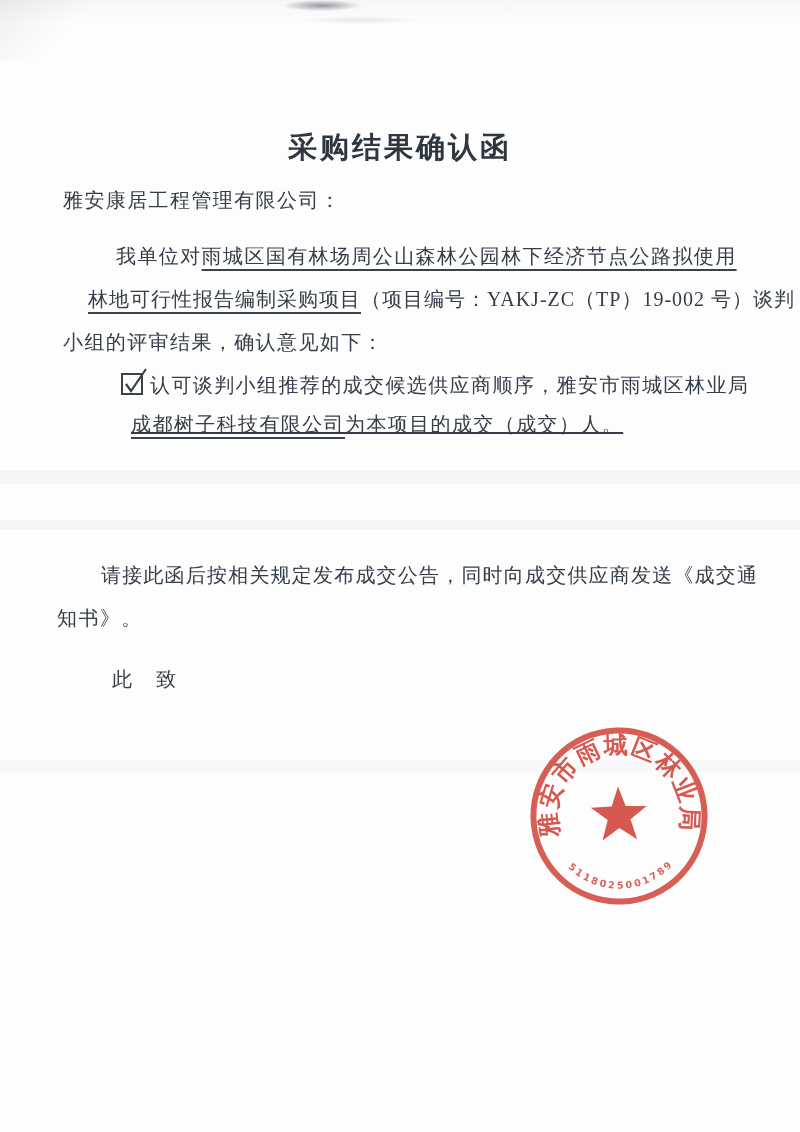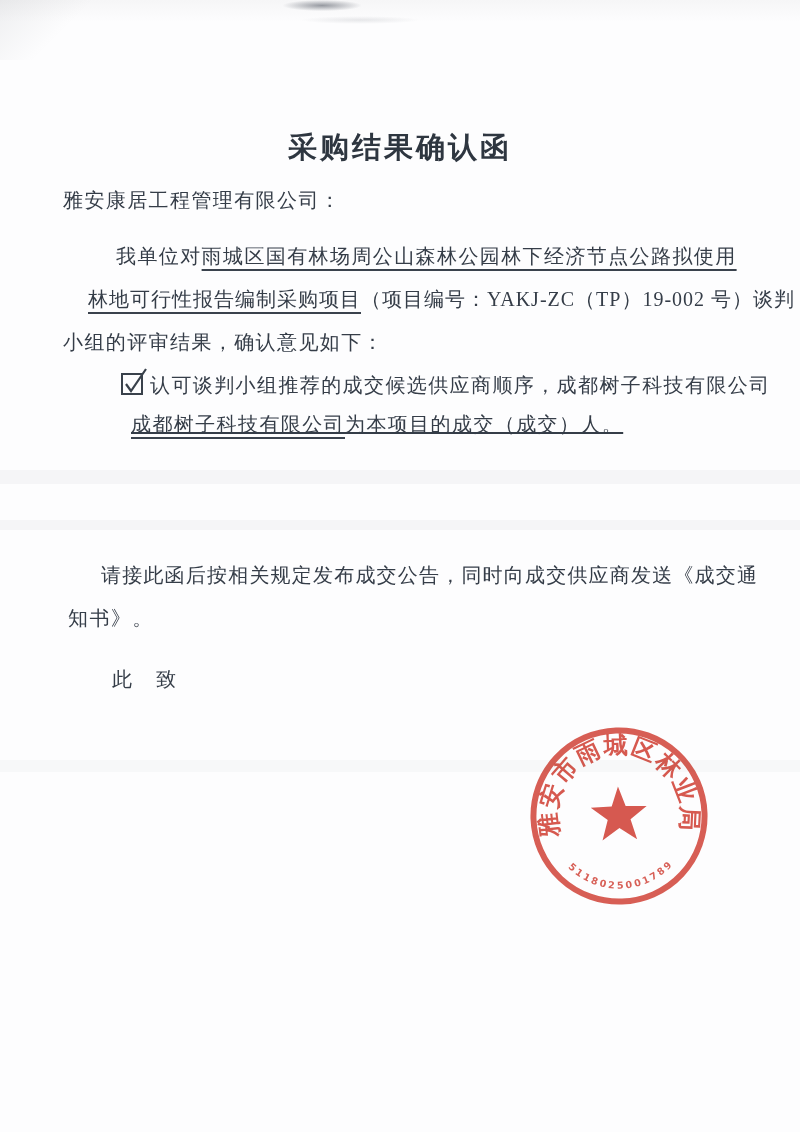--- a/index.html
+++ b/index.html
@@ -45,21 +45,21 @@
     white-space: nowrap;
     color: #353d48;
   }
   .addressee { top: 187px; left: 63px; }
   .p1l1 { top: 243px; left: 74px; padding-left: 42px; }
   .p1l2 { top: 286px; left: 63px; letter-spacing: 1px; margin-left: 25px; }
   .p1l3 { top: 329px; left: 63px; }
   .confirm1 { top: 367px; left: 120px; }
   .confirm2 { top: 411px; left: 131px; text-decoration: underline; }
   .p2l1 { top: 562px; left: 63px; padding-left: 38px; letter-spacing: 1.2px; text-align: center; }
-  .p2l2 { top: 605px; left: 68px; }
+  .p2l2 { top: 605px; left: 57px; }
   .closing { top: 666px; left: 112px; letter-spacing: 2px; }
   .sig-unit { top: 764px; left: 357px; }
   .sig-date { top: 807px; left: 417px; }
 
   .u {
     text-decoration: underline;
     text-decoration-thickness: 1.5px;
     text-underline-offset: 6px;
     text-decoration-color: #3a424d;
   }
@@ -104,21 +104,21 @@
 
   <div class="line p1l1"><span>我单位对</span><span class="u">雨城区国有林场周公山森林公园林下经济节点公路拟使用</span></div>
 
   <div class="line p1l2"><span class="u">林地可行性报告编制采购项目</span><span>（项目编号：YAKJ-ZC（TP）19-002 号）谈判</span></div>
 
   <div class="line p1l3">小组的评审结果，确认意见如下：</div>
 
   <div class="line confirm1"><span class="checkbox-glyph"><svg width="27" height="30" viewBox="0 0 27 30">
           <rect x="2" y="7" width="20" height="20" fill="none" stroke="#39414b" stroke-width="2"></rect>
           <path d="M6 17 L11 24 L26 2" fill="none" stroke="#39414b" stroke-width="2.2"></path>
-        </svg></span><span>认可谈判小组推荐的成交候选供应商顺序，成都树子科技有限公司</span></div>
+        </svg></span><span>认可谈判小组推荐的成交候选供应商顺序，雅安市雨城区林业局</span></div>
 
   <div class="line confirm2"><span class="u">成都树子科技有限公司</span><span>为本项目的成交（成交）人。</span></div>
 
   <div class="line p2l1">请接此函后按相关规定发布成交公告，同时向成交供应商发送《成交通</div>
   <div class="line p2l2">知书》。</div>
 
   <div class="line closing">此　致</div>
 
 
 

